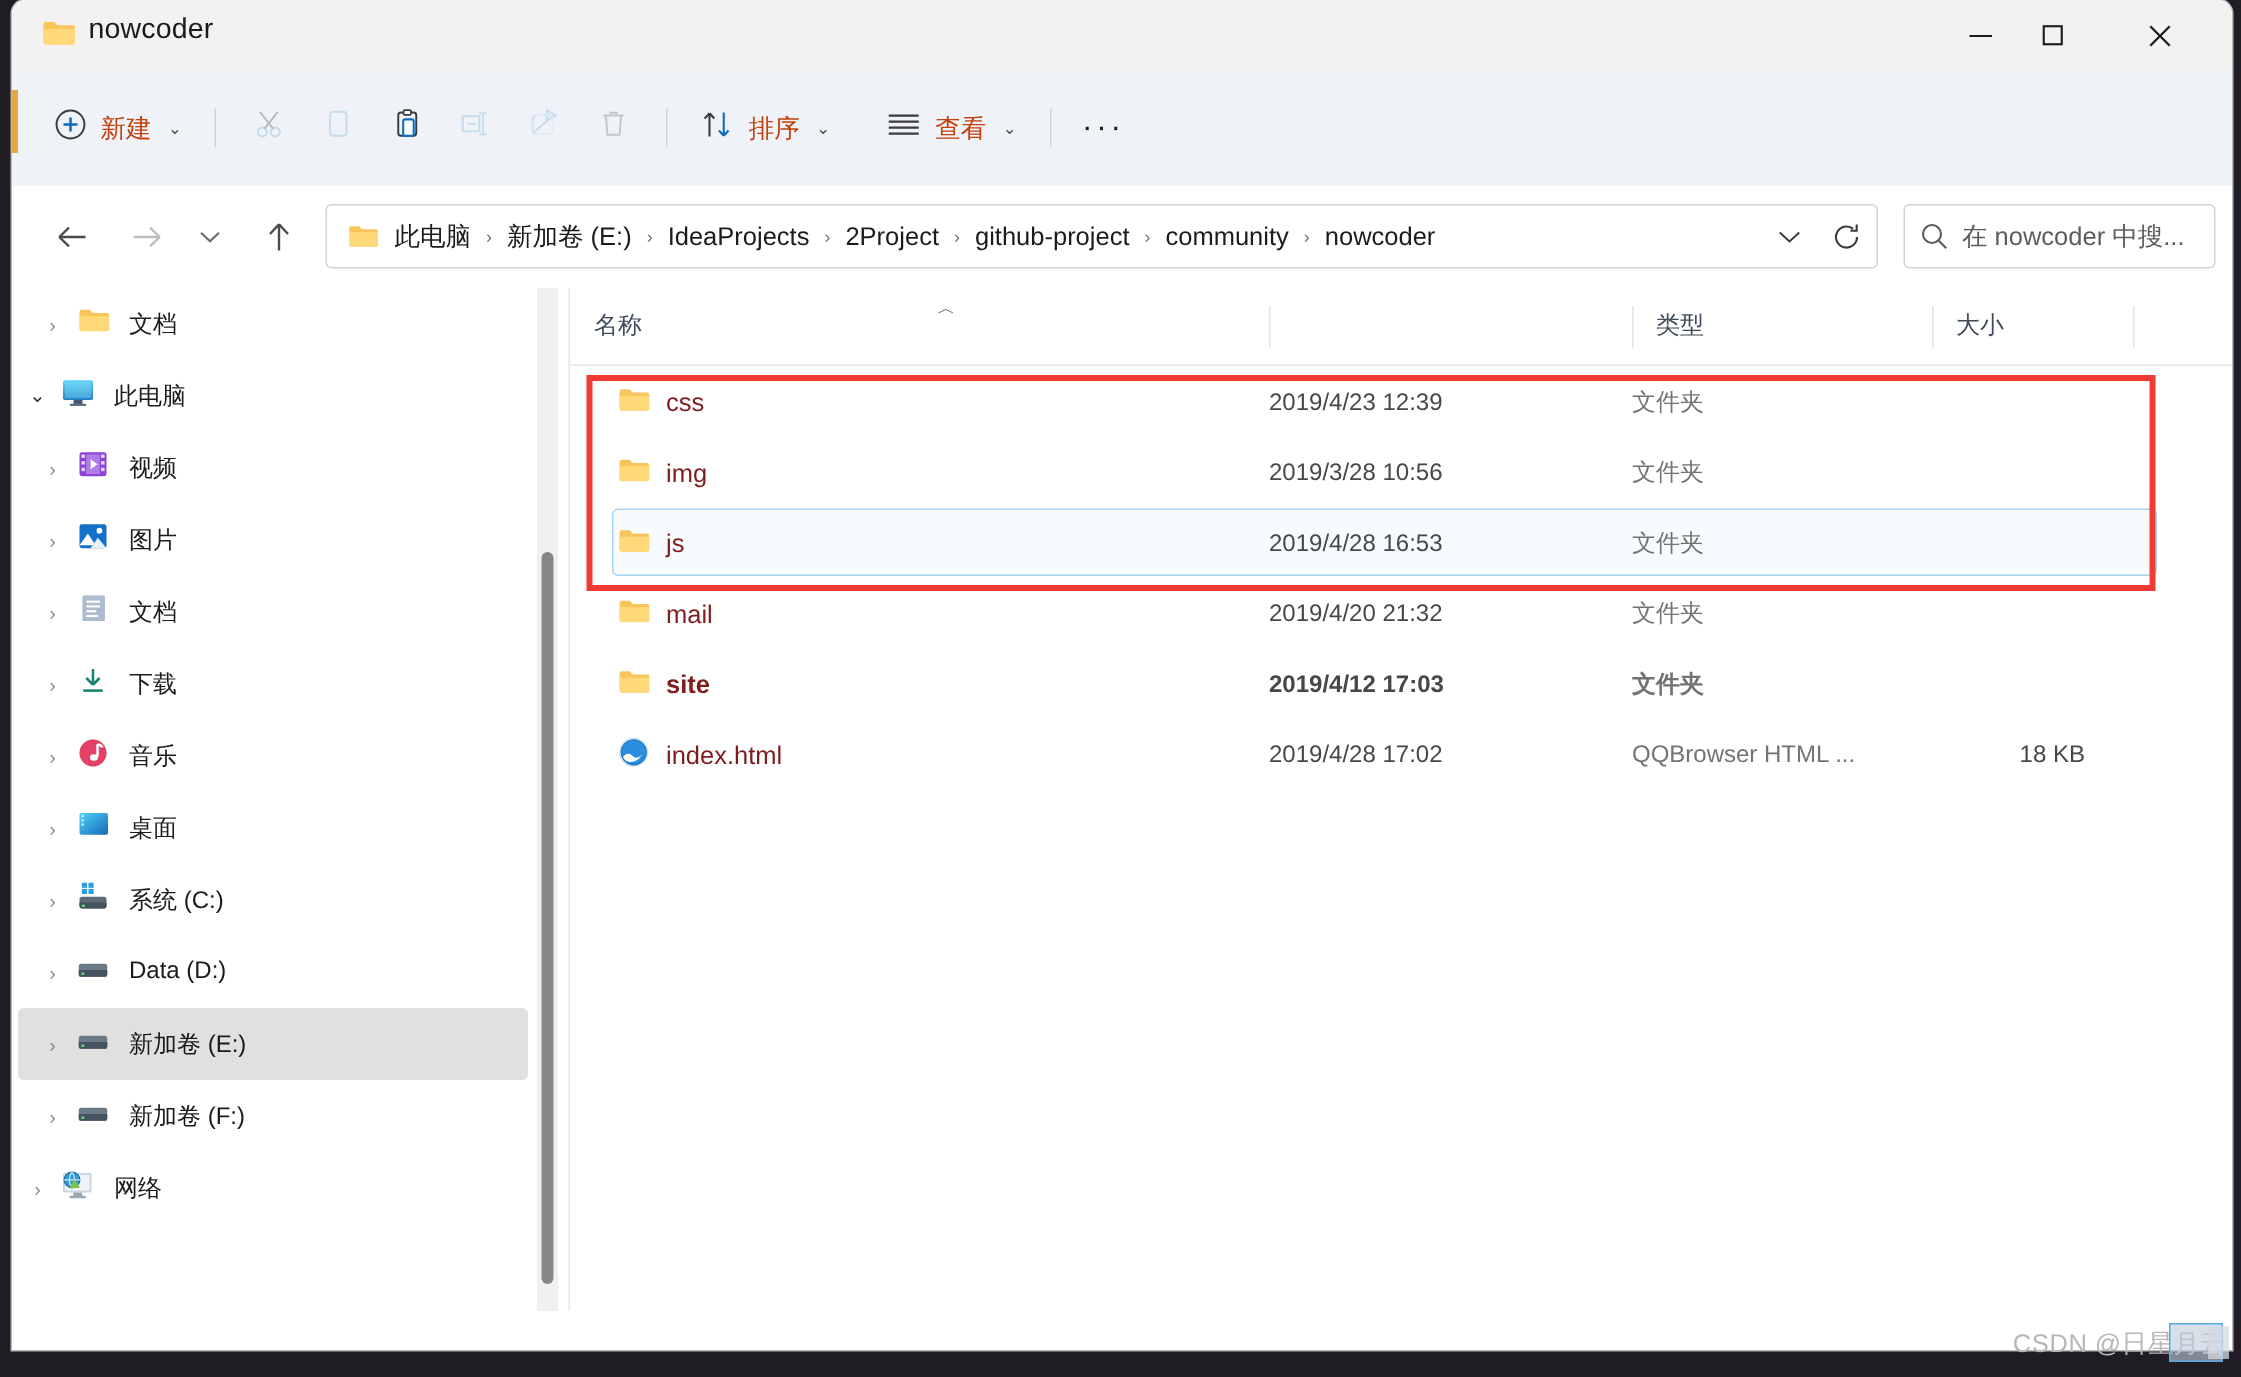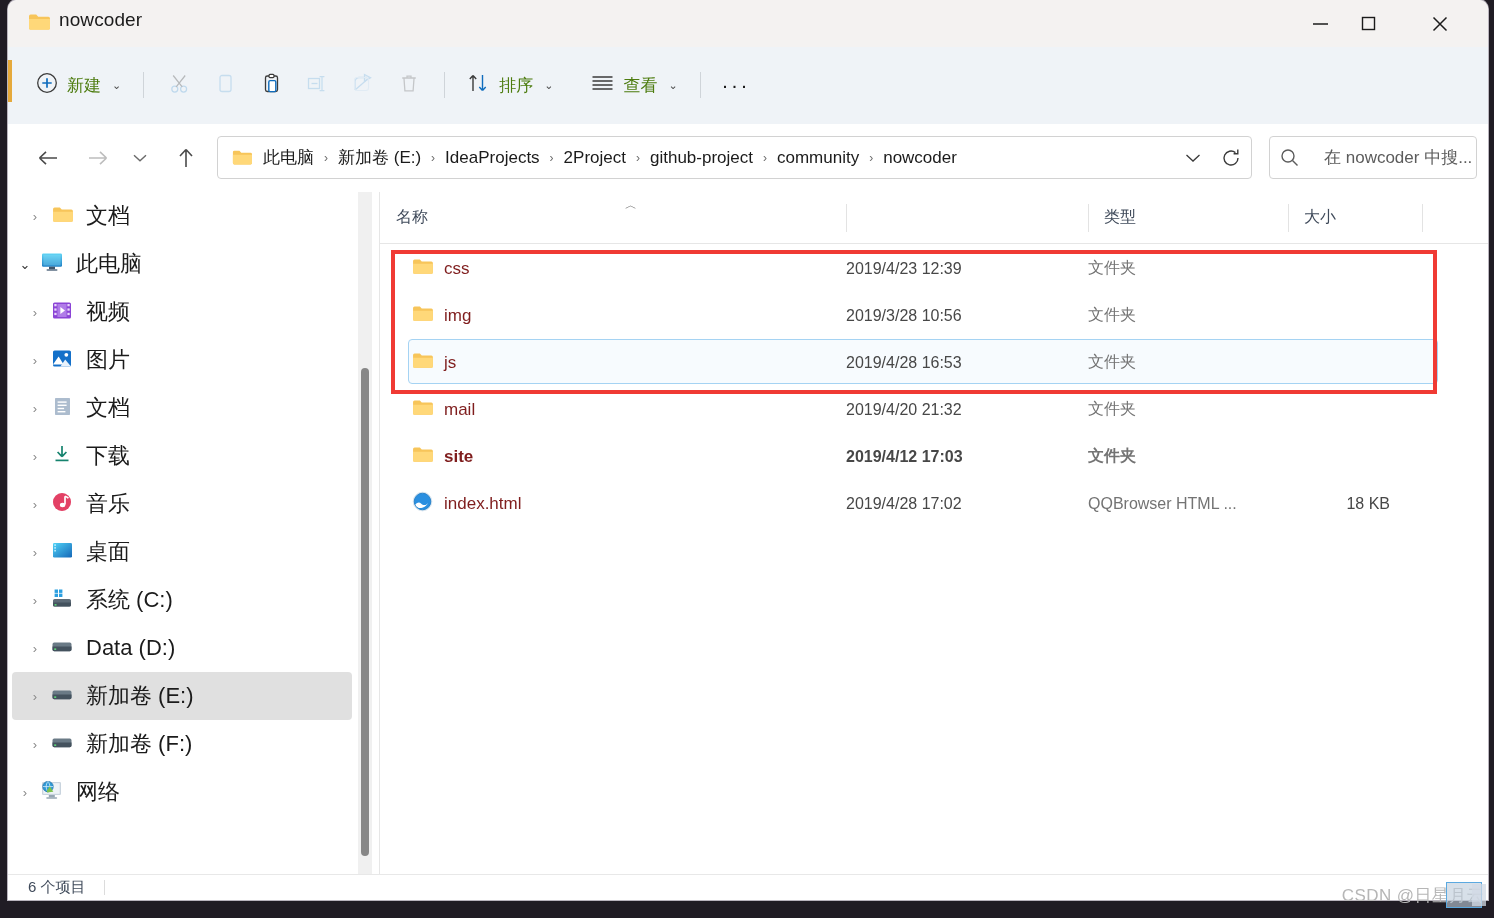--- a/index.html
+++ b/index.html
@@ -56,21 +56,21 @@
   #commandbar {
     position: absolute; left: 0; top: 47px; width: 1480px; height: 77px;
     background: #eff3f7;
   }
   #cmd-inner { position: absolute; left: 18px; top: 14px; height: 48px; display: flex; align-items: center; }
   .cmd-btn {
     height: 40px; display: flex; align-items: center; gap: 9px;
     padding: 0 10px; border-radius: 5px; cursor: default;
   }
   .cmd-icon-only { width: 46px; justify-content: center; padding: 0; }
-  .cmd-label { font-size: 17px; color: #4d7c0f; }
+  .cmd-label { font-size: 17px; color: #c2410c; }
   .cmd-sep { width: 1px; height: 26px; background: #cfd4d9; margin: 0 12px; }
   .cmd-chev { font-size: 11px; color: #4c4c4c; margin-left: 2px; }
   .icon-disabled { opacity: .42; }
   #cmd-more { font-size: 21px; letter-spacing: 2.5px; color: #1b1b1b; line-height: 8px; }
 
   
   #addressrow {
     position: absolute; left: 0; top: 124px; width: 1480px; height: 68px;
     background: #ffffff;
   }
@@ -103,21 +103,20 @@
   #crumb-refresh { width: 40px; display: flex; align-items: center; justify-content: center; }
 
   #search-box {
     position: absolute; left: 1261px; top: 12px;
     width: 208px; height: 43px;
     background: #ffffff;
     border: 1px solid #d2d2d2;
     border-radius: 4px;
     display: flex; align-items: center;
     overflow: hidden;
-    gap: 16px;
   }
   #search-icon-wrap { width: 38px; display:flex; align-items:center; justify-content:center; }
   #search-placeholder { font-size: 17px; color: #5c5c5c; white-space: nowrap; }
 
   
   #sidebar {
     position: absolute; left: 0; top: 192px;
     width: 348px; height: 682px;
     background: #ffffff;
     overflow: hidden;
@@ -128,21 +127,21 @@
     border-radius: 4px;
     margin: 0 4px;
   }
   .nav-item.selected { background: #e0e0e0; }
   .chev {
     width: 26px; display: flex; align-items: center; justify-content: center;
     font-size: 13px; color: #8a8a8a; flex: 0 0 26px;
   }
   .chev.open { color: #303030; }
   .nav-ico { width: 28px; display:flex; align-items:center; justify-content:center; flex:0 0 28px; }
-  .nav-label { font-size: 22px; color: #1b1b1b; margin-left: 10px; white-space: nowrap; }
+  .nav-label { font-size: 16px; color: #1b1b1b; margin-left: 10px; white-space: nowrap; }
   .depth-1 { padding-left: 10px; }
 
   
   #side-scroll-track {
     position: absolute; left: 350px; top: 192px;
     width: 14px; height: 682px; background: #f0f0f0;
   }
   #side-scroll-thumb {
     position: absolute; left: 353px; top: 368px;
     width: 8px; height: 488px; background: #878787; border-radius: 4px;
@@ -717,21 +716,17 @@
           </div>
           <div class="fr-date">2019/4/28 17:02</div>
           <div class="fr-type">QQBrowser HTML ...</div>
           <div class="fr-size">18 KB</div>
         </div>
       </div>
 
     <div id="red-rect"></div>
   </div>
 
-  <div id="statusbar">
-    <span id="status-count">6 个项目</span>
-    <span id="status-div"></span>
-  </div>
 </div>
 
 <div id="watermark">CSDN @日星月云</div>
 <div id="wm-redact"></div>
 <div id="wm-redact2"></div>
 
 </body></html>

